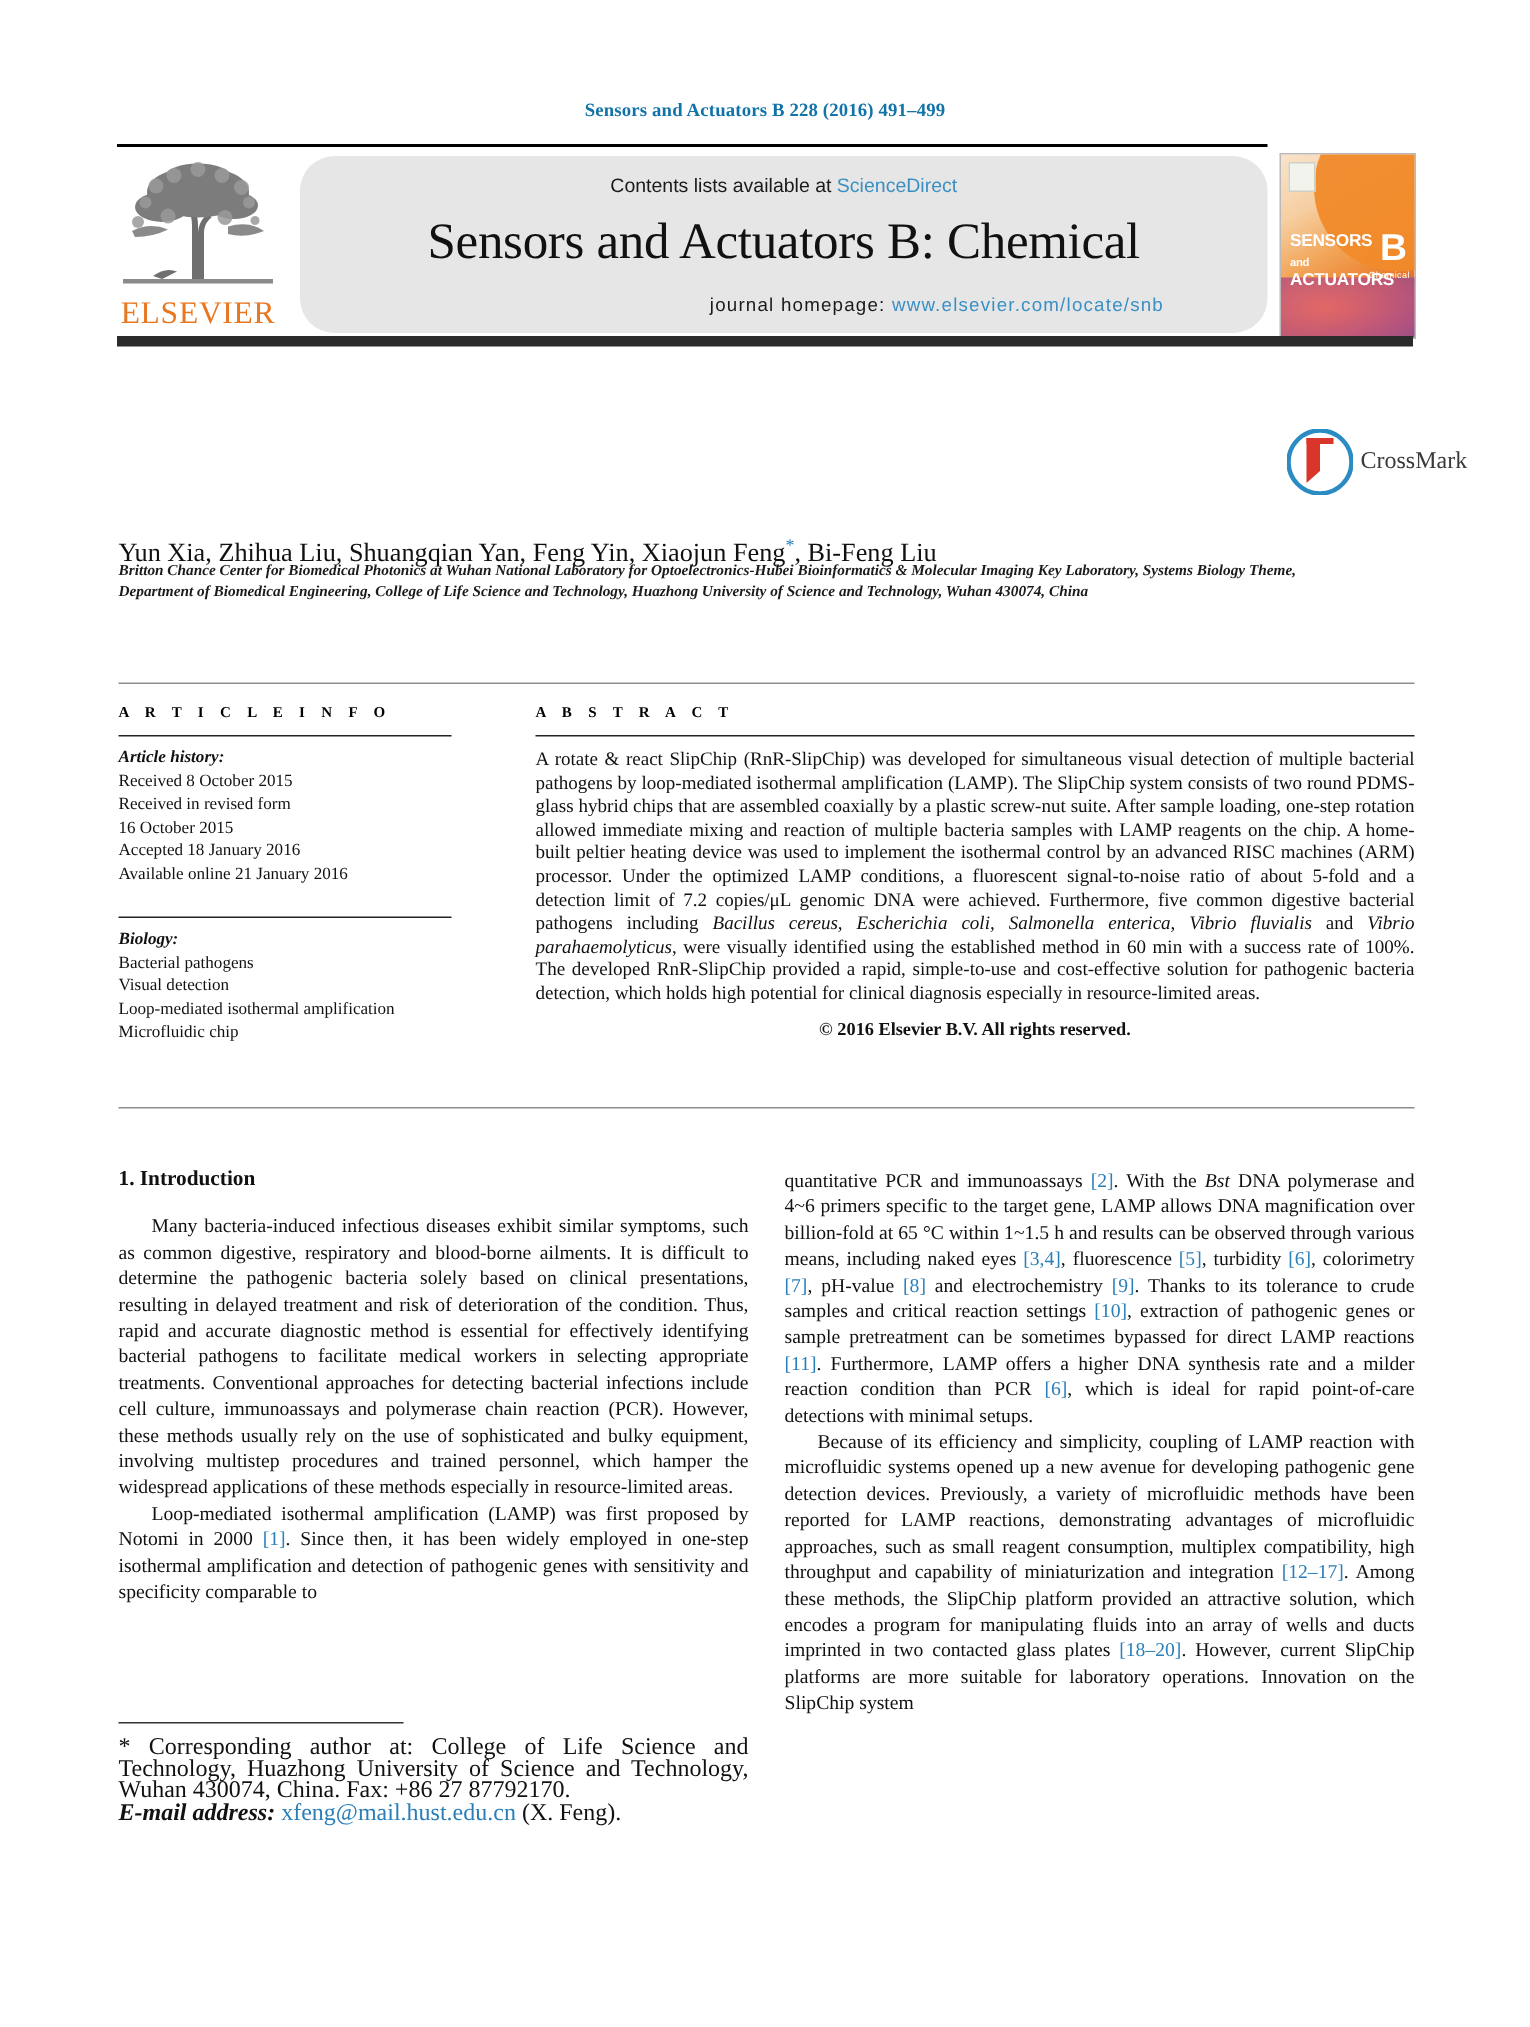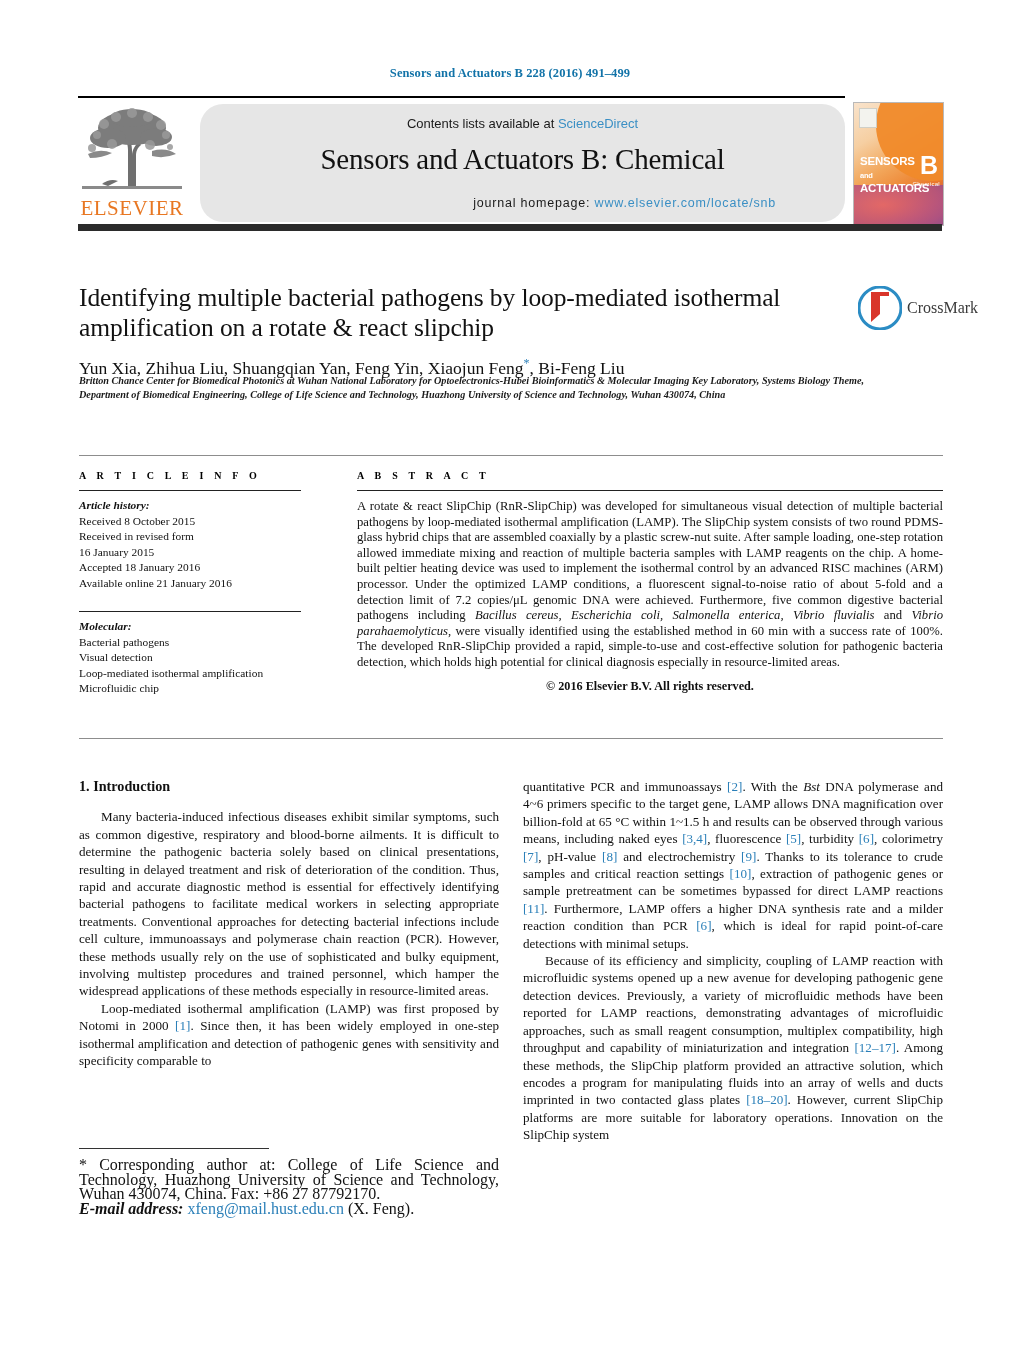--- a/index.html
+++ b/index.html
@@ -103,21 +103,21 @@
   }
   .contents-line .sd {
     color: #3a8fc4;
   }
   .journal-name {
     position: absolute;
     left: 0; top: 39px;
     width: 645px;
     text-align: center;
     font-family: "Liberation Serif", serif;
-    font-size: 29px;
+    font-size: 34px;
     color: #111;
     letter-spacing: -0.2px;
   }
   .homepage-line {
     position: absolute;
     left: 0; top: 92px;
     width: 576px;
     text-align: right;
     font-family: "Liberation Sans", sans-serif;
     font-size: 12.5px;
@@ -451,21 +451,20 @@
       <div class="bottomsplash"></div>
       <div class="elsbox"></div>
       <div class="cover-title"><span>SENSORS</span> <span class="and">and</span><br><span>ACTUATORS</span></div>
       <div class="cover-b">B</div>
       <div class="cover-chem">Chemical</div>
     </div>
 
     <div class="mast-rule-bottom"></div>
   </div>
 
-  <div class="title">Identifying multiple bacterial pathogens by loop-mediated isothermal amplification on a rotate &amp; react slipchip</div>
 
   <div class="crossmark">
     <div class="cm-circle">
       <svg width="44" height="44" viewBox="0 0 44 44" xmlns="http://www.w3.org/2000/svg">
         <circle cx="22" cy="22" r="21" fill="#ffffff" stroke="#2b8cc4" stroke-width="3"></circle>
         <path d="M13 6 L31 6 L31 36 L22 28 L13 36 Z" fill="#ffffff"></path>
         <path d="M13 6 L22 6 L22 28 L13 36 Z" fill="#d9352a"></path>
         <path d="M22 6 L31 6 L31 36 L22 28 Z" fill="#ffffff"></path>
         <path d="M13 6 L31 6 L31 10 L13 10 Z" fill="#d9352a"></path>
       </svg>
@@ -478,27 +477,27 @@
   <div class="affiliation">Britton Chance Center for Biomedical Photonics at Wuhan National Laboratory for Optoelectronics-Hubei Bioinformatics &amp; Molecular Imaging Key Laboratory, Systems Biology Theme, Department of Biomedical Engineering, College of Life Science and Technology, Huazhong University of Science and Technology, Wuhan 430074, China</div>
 
   <div class="rule-full-top"></div>
 
   <div class="info-col">
     <div class="sec-head">A R T I C L E   I N F O</div>
     <div class="thin-rule"></div>
     <div class="info-label">Article history:</div>
     <div class="info-line">Received 8 October 2015</div>
     <div class="info-line">Received in revised form</div>
-    <div class="info-line">16 January 2015</div>
+    <div class="info-line">16 October 2015</div>
     <div class="info-line">Accepted 18 January 2016</div>
     <div class="info-line">Available online 21 January 2016</div>
 
     <div class="kw-block">
       <div class="kw-rule"></div>
-      <div class="info-label">Molecular:</div>
+      <div class="info-label">Biology:</div>
       <div class="info-line">Bacterial pathogens</div>
       <div class="info-line">Visual detection</div>
       <div class="info-line">Loop-mediated isothermal amplification</div>
       <div class="info-line">Microfluidic chip</div>
     </div>
   </div>
 
   <div class="abstract-col">
     <div class="sec-head">A B S T R A C T</div>
     <div class="abstract-rule"></div>

